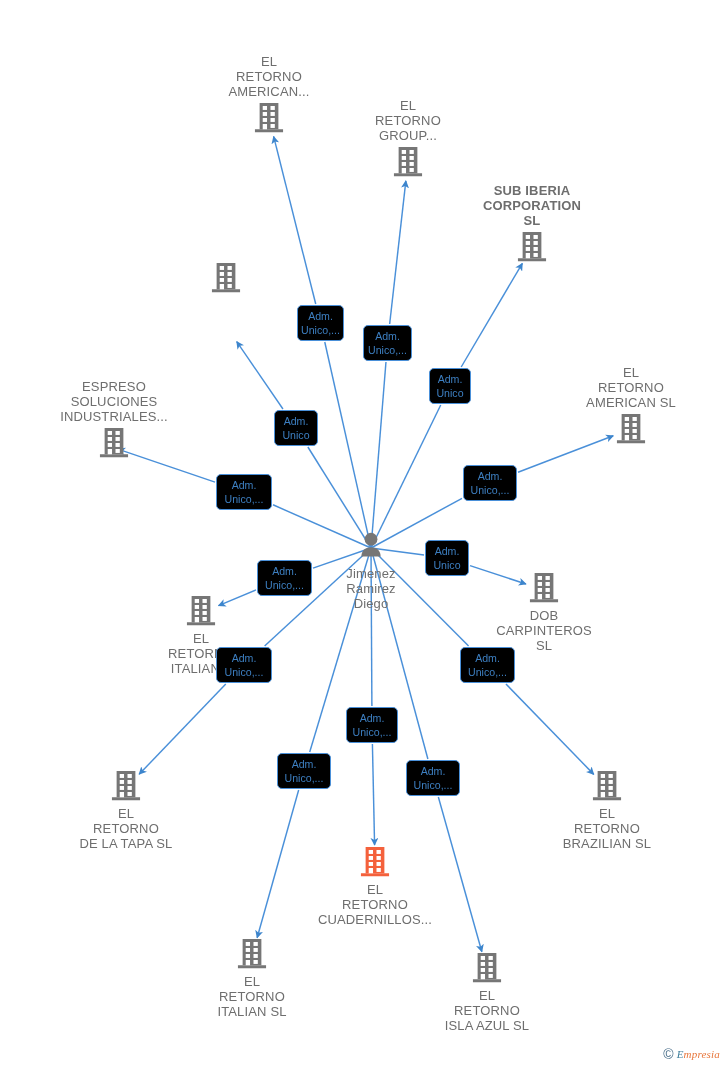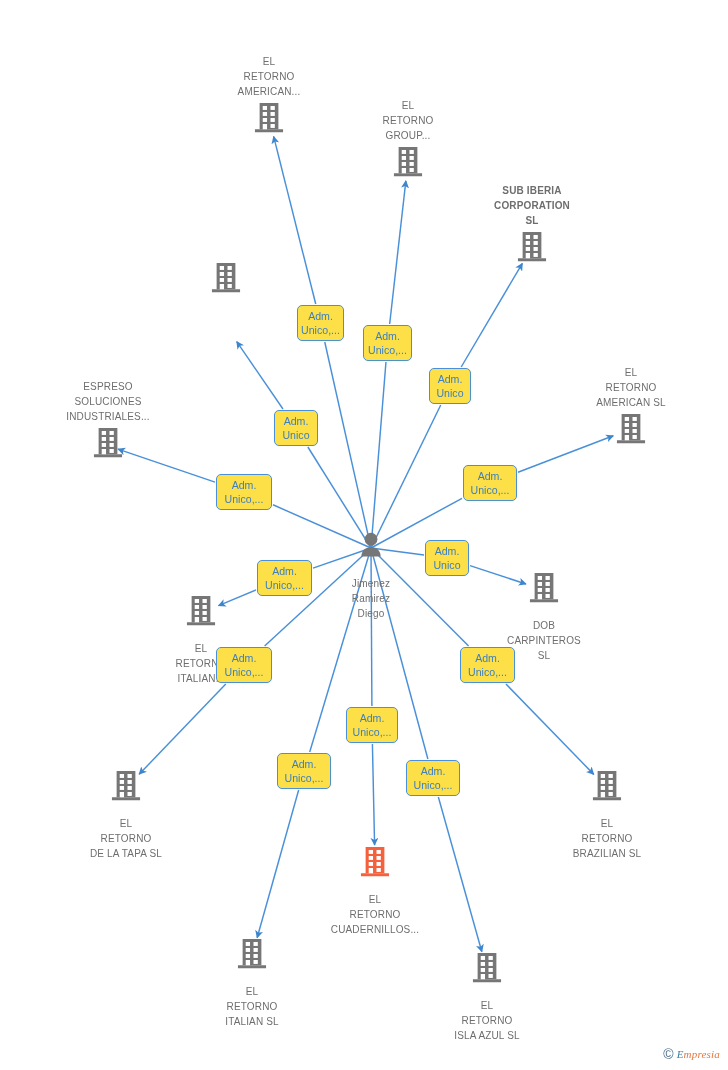--- a/index.html
+++ b/index.html
@@ -32,34 +32,34 @@
     margin-left: -70px;
     text-align: center;
     pointer-events: auto;
   }
   .node .icon {
     display: block;
     margin: 0 auto;
   }
   .node .node-label {
     display: block;
-    font-size: 10px;
+    font-size: 13px;
     line-height: 15.2px;
     color: #6e6e6e;
     letter-spacing: 0.15px;
     white-space: pre-line;
     font-family: "Liberation Sans", sans-serif;
   }
   .node.label-above .node-label { margin-bottom: 2px; }
-  .node.label-below .node-label { margin-top: 10px; }
+  .node.label-below .node-label { margin-top: 0; }
   .node.person .node-label { color: #6e6e6e; }
   .edge-label {
     position: absolute;
     box-sizing: border-box;
-    background: #fde047;
+    background: #000000;
     border: 1.4px solid #4a90d9;
     border-radius: 5px;
     color: #3d7fc1;
     font-size: 10.6px;
     line-height: 13.5px;
     text-align: center;
     padding: 4px 2px 4px 2px;
     white-space: pre-line;
     font-family: "Liberation Sans", sans-serif;
     z-index: 5;
@@ -183,21 +183,21 @@
             <rect x="9.3" y="4.2" width="4.6" height="4.2" fill="#fff"></rect>
             <rect x="17.6" y="4.2" width="4.6" height="4.2" fill="#fff"></rect>
             <rect x="9.3" y="10.6" width="4.6" height="4.2" fill="#fff"></rect>
             <rect x="17.6" y="10.6" width="4.6" height="4.2" fill="#fff"></rect>
             <rect x="9.3" y="17" width="4.6" height="4.2" fill="#fff"></rect>
             <rect x="17.6" y="17" width="4.6" height="4.2" fill="#fff"></rect>
             <rect x="9.3" y="23.4" width="4.6" height="5.6" fill="#fff"></rect>
             <rect x="17.6" y="23.4" width="4.6" height="4.2" fill="#fff"></rect>
           </svg></span>
       </div>
-      <div class="node label-above" style="left: 108px; top: 379px;">
+      <div class="node label-above" style="left: 114px; top: 379px;">
         <span class="node-label">ESPRESO
 SOLUCIONES
 INDUSTRIALES...</span>
         <span class="icon"><svg width="30" height="32" viewBox="0 0 32 34" aria-hidden="true">
             <rect x="6" y="1" width="20" height="28" fill="#767676"></rect>
             <rect x="1" y="29" width="30" height="3.2" fill="#767676"></rect>
             <rect x="9.3" y="4.2" width="4.6" height="4.2" fill="#fff"></rect>
             <rect x="17.6" y="4.2" width="4.6" height="4.2" fill="#fff"></rect>
             <rect x="9.3" y="10.6" width="4.6" height="4.2" fill="#fff"></rect>
             <rect x="17.6" y="10.6" width="4.6" height="4.2" fill="#fff"></rect>

